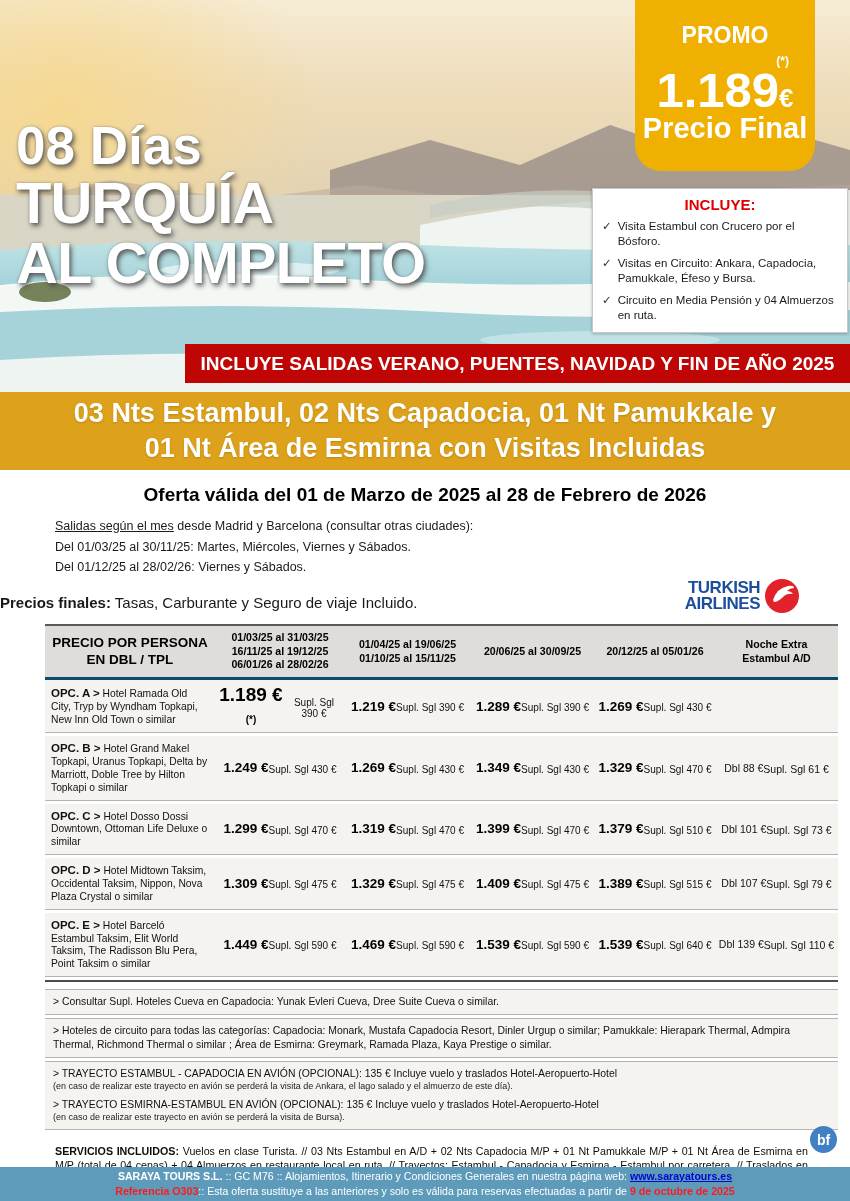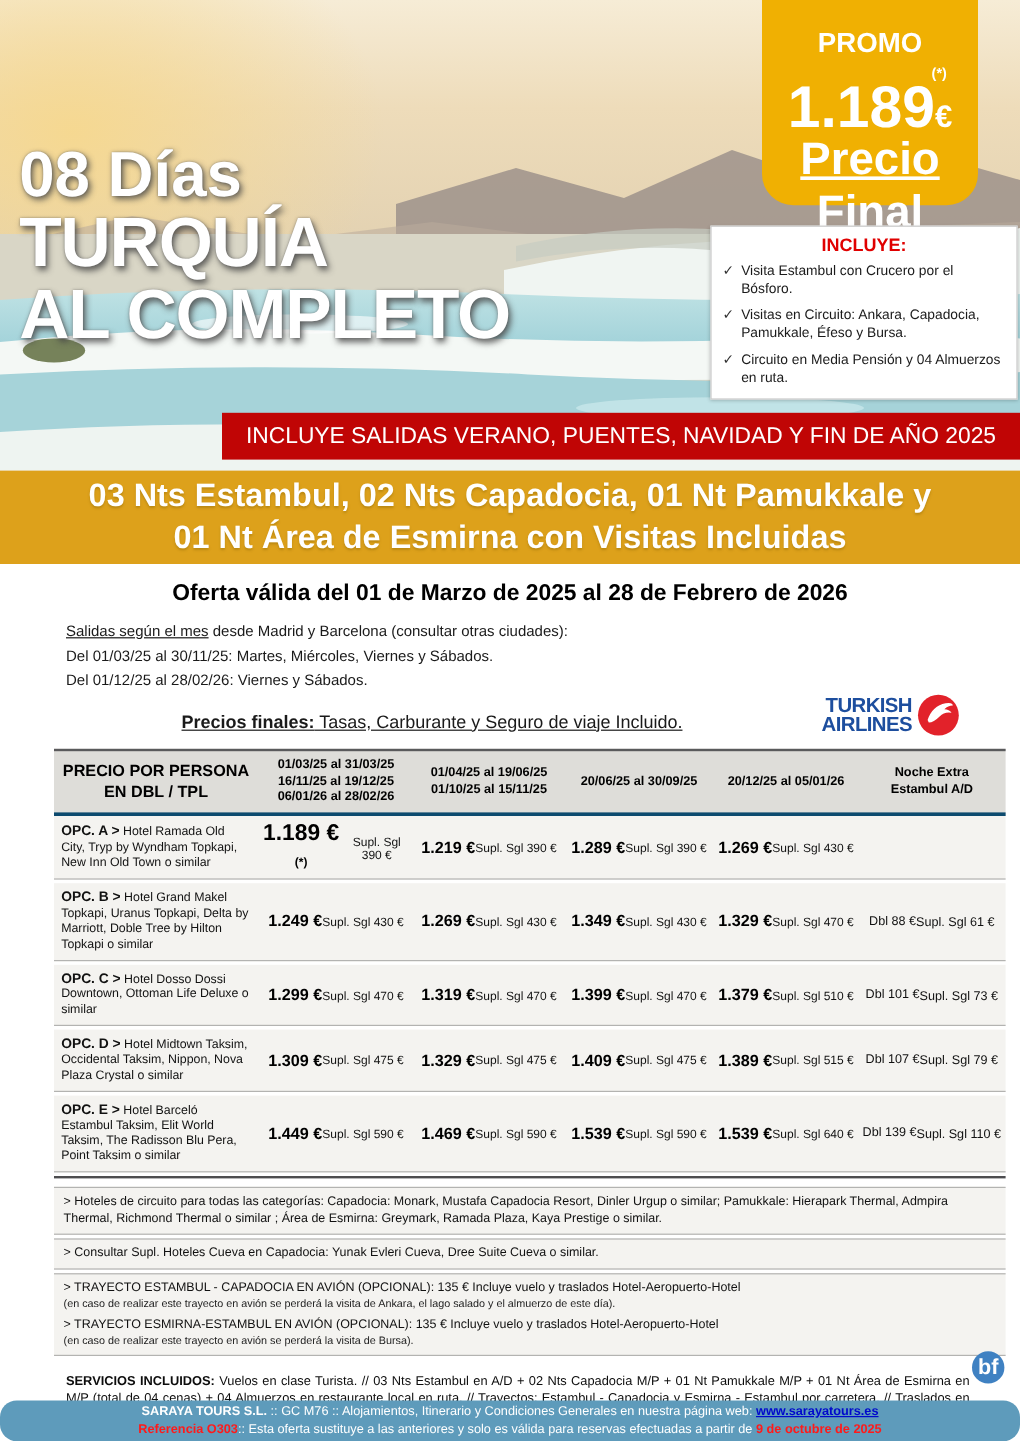--- a/index.html
+++ b/index.html
@@ -18,40 +18,40 @@
   .hero-title{position:absolute;left:16px;top:118px;color:#fff;font-weight:bold;line-height:1.04;
               text-shadow:2px 3px 5px rgba(70,70,70,.85),0 0 2px rgba(90,90,90,.6);}
   .hero-title .t1{font-size:53px;}
   .hero-title .t2,.hero-title .t3{font-size:58px;letter-spacing:-1px;}
   .promo{position:absolute;left:635px;top:0;width:180px;height:171px;background:#f0b002;
          border-radius:0 0 26px 26px;color:#fff;text-align:center;box-sizing:border-box;padding-top:24px;}
   .promo .plabel{font-size:23px;font-weight:bold;line-height:1;}
   .promo .past{font-size:12px;font-weight:bold;text-align:right;padding-right:26px;margin-top:8px;line-height:1;}
   .promo .pprice{font-size:49px;font-weight:bold;line-height:.9;margin-top:1px;}
   .promo .pprice .cur{font-size:26px;}
-  .promo .pfinal{font-size:38px;font-weight:bold;line-height:1.15;text-decoration:underline;}
+  .promo .pfinal{font-size:29px;font-weight:bold;line-height:1.15;}
   .incluye{position:absolute;left:592px;top:188px;width:256px;background:#fff;
            border:1px solid #c9c9c9;box-sizing:border-box;padding:7px 9px 9px 9px;
            box-shadow:0 1px 3px rgba(0,0,0,.25);}
   .incluye .ititle{color:#e00000;font-weight:bold;font-size:15px;text-align:center;margin-bottom:6px;}
   .incluye .item{display:flex;gap:6px;font-size:11.5px;color:#1a1a1a;margin-bottom:7px;line-height:1.3;}
   .incluye .item:last-child{margin-bottom:0;}
   .incluye .chk{flex:0 0 auto;color:#333;}
   .red-banner{position:absolute;left:185px;top:344px;width:665px;height:39px;background:#c00505;
-              color:#fff;font-weight:normal;font-size:19px;display:flex;align-items:center;justify-content:center;}
+              color:#fff;font-weight:bold;font-size:19px;display:flex;align-items:center;justify-content:center;}
 
   
   .yellow-banner{width:850px;height:78px;background:#dda11b;color:#fff;font-weight:bold;font-size:27px;
                  display:flex;flex-direction:column;align-items:center;justify-content:center;line-height:1.3;
                  text-shadow:0 1px 2px rgba(120,90,0,.35);}
   .offer-line{text-align:center;font-weight:bold;font-size:19px;color:#000;margin-top:14px;}
   .salidas{margin:10px 0 0 55px;font-size:12.5px;color:#1a1a1a;line-height:1.65;}
   .salidas .u{text-decoration:underline;}
   .prices-row{position:relative;height:46px;}
-  .prices-note{position:absolute;left:0;width:720px;text-align:center;top:16px;font-size:15px;color:#1a1a1a;text-decoration:underline;}
+  .prices-note{position:absolute;left:0;width:720px;top:16px;font-size:15px;color:#1a1a1a;}
   .prices-note b{font-weight:bold;}
   .ta-logo{position:absolute;right:50px;top:0;display:flex;align-items:center;gap:4px;}
   .ta-words{text-align:right;color:#1d4e9e;font-weight:bold;font-size:17px;line-height:.95;letter-spacing:-.5px;}
   .ta-circle{width:36px;height:36px;}
 
   
   .ptable{margin-left:45px;width:793px;}
   .thead{display:grid;grid-template-columns:170px 130px 125px 125px 120px 123px;background:#deddd9;
          border-top:2px solid#5a5a5c;border-bottom:3px solid #0c4a6e;}
   .thead .hc{display:flex;flex-direction:column;align-items:center;justify-content:center;
@@ -77,27 +77,27 @@
   .note .sub{font-size:9px;color:#222;line-height:1.3;}
   .note .nmain{margin:0;}
   .note .gap{height:5px;}
 
   
   .services{margin:14px 42px 0 55px;font-size:10.7px;color:#0d0d0d;line-height:1.32;text-align:justify;}
   .services p{margin:0 0 8px 0;}
   .services .lbl{font-weight:bold;}
 
   .bf-badge{position:absolute;right:13px;bottom:48px;width:27px;height:27px;border-radius:50%;
-            background:#3f81c2;color:#fff;font-weight:bold;font-size:18px;display:flex;
+            background:#3f81c2;color:#fff;font-weight:bold;font-size:14px;display:flex;
             align-items:center;justify-content:center;}
 
   
   .footer{position:absolute;left:0;bottom:0;width:850px;height:34px;background:#5e9bbb;
           display:flex;flex-direction:column;align-items:center;justify-content:center;
-          font-size:10.6px;color:#fff;line-height:1.4;border-radius:14px;}
+          font-size:10.6px;color:#fff;line-height:1.4;}
   .footer .b{font-weight:bold;}
   .footer a{color:#0008cc;font-weight:bold;}
   .footer .red{color:#ff1a1a;font-weight:bold;}
 </style>
 </head>
 <body>
 
 <div class="page">
 
   <div class="hero">
@@ -327,22 +327,22 @@
           <div class="sup">Supl. Sgl 640 €</div>
         </div>
       <div class="cell">
           <div class="dbl">Dbl 139 €</div>
           <div class="sgl">Supl. Sgl 110 €</div>
         </div>
     </div>
 
     <div class="table-end"></div>
 
+    <div class="note">&gt; Consultar Supl. Hoteles Cueva en Capadocia: Yunak Evleri Cueva, Dree Suite Cueva o similar.</div>
     <div class="note">&gt; Hoteles de circuito para todas las categorías: Capadocia: Monark, Mustafa Capadocia Resort, Dinler Urgup o similar; Pamukkale: Hierapark Thermal, Admpira Thermal, Richmond Thermal o similar ; Área de Esmirna: Greymark, Ramada Plaza, Kaya Prestige o similar.</div>
-    <div class="note">&gt; Consultar Supl. Hoteles Cueva en Capadocia: Yunak Evleri Cueva, Dree Suite Cueva o similar.</div>
     <div class="note">
       <p class="nmain">&gt; TRAYECTO ESTAMBUL - CAPADOCIA EN AVIÓN (OPCIONAL): 135 € Incluye vuelo y traslados Hotel-Aeropuerto-Hotel</p>
       <p class="nmain sub">(en caso de realizar este trayecto en avión se perderá la visita de Ankara, el lago salado y el almuerzo de este día).</p>
       <div class="gap"></div>
       <p class="nmain">&gt; TRAYECTO ESMIRNA-ESTAMBUL EN AVIÓN (OPCIONAL): 135 € Incluye vuelo y traslados Hotel-Aeropuerto-Hotel</p>
       <p class="nmain sub">(en caso de realizar este trayecto en avión se perderá la visita de Bursa).</p>
     </div>
   </div>
 
   <div class="services">

